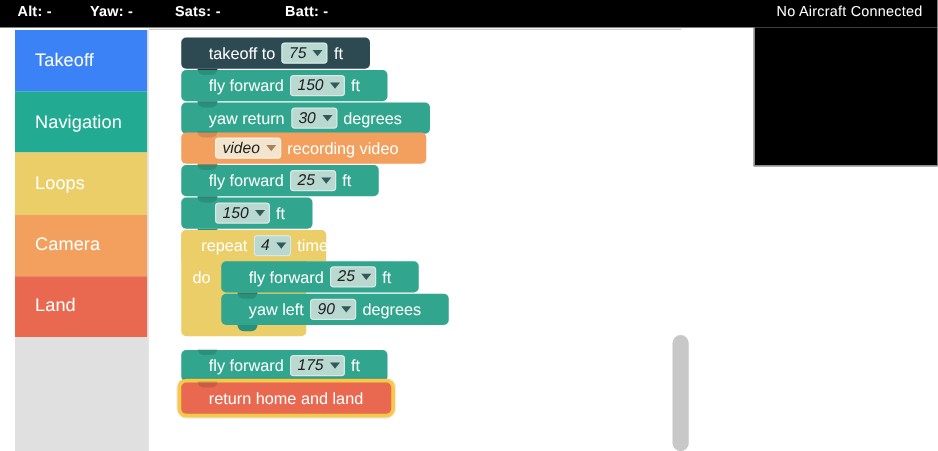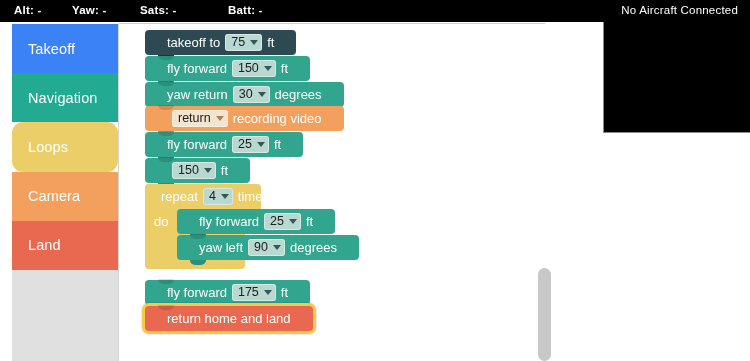--- a/index.html
+++ b/index.html
@@ -149,21 +149,21 @@
     height: 17px;
     margin: 0 5px;
     padding: 0 4px 0 6px;
     border-radius: 3px;
     background: #b8d8d0;
     color: #202020;
     font-size: 12.5px;
     font-weight: normal;
     box-shadow: inset 0 0 0 1px rgba(255,255,255,0.45);
   }
-  .field .fv { line-height: 1; }
+  .field .fv { line-height: 1; font-style: italic; }
   .arrow {
     width: 0; height: 0;
     margin-left: 5px;
     border-left: 4px solid transparent;
     border-right: 4px solid transparent;
     border-top: 5px solid #33585a;
   }
   .field.cream { background: #f2e4cd; }
   .field.cream .arrow { border-top-color: #a8825a; }
 
@@ -243,21 +243,21 @@
   <div id="conn-status">No Aircraft Connected</div>
 </div>
 
 <div id="sidebar">
   <div class="cat" style="background: #3b82f6;">
     <span>Takeoff</span>
   </div>
   <div class="cat" style="background: rgb(34, 171, 146);">
     <span>Navigation</span>
   </div>
-  <div class="cat" style="background: rgb(236, 206, 104); border-radius: 11px;">
+  <div class="cat" style="background: rgb(236, 206, 104);">
     <span>Loops</span>
   </div>
   <div class="cat" style="background: rgb(243, 160, 94);">
     <span>Camera</span>
   </div>
   <div class="cat" style="background: rgb(232, 105, 79);">
     <span>Land</span>
   </div>
 </div>
 <div id="sidebar-bg-lower"></div>
@@ -291,21 +291,21 @@
     <span class="field">
       <span class="fv">30</span>
       <span class="arrow"></span>
     </span>
     <span class="lbl">degrees</span>
     <span class="knob" style="background: rgb(42, 143, 123);"></span>
   </div>
 
   <div class="blk" id="b3" style="left: 26px; top: 82px; background: rgb(243, 160, 94);">
     <span class="field cream">
-      <span class="fv">return</span>
+      <span class="fv">video</span>
       <span class="arrow"></span>
     </span>
     <span class="lbl">recording video</span>
     <span class="knob" style="background: rgb(221, 138, 73);"></span>
   </div>
 
   <div class="blk" id="b4" style="left: 26px; top: 108px; background: rgb(49, 165, 142);">
     <span class="lbl">fly forward</span>
     <span class="field">
       <span class="fv">25</span>

